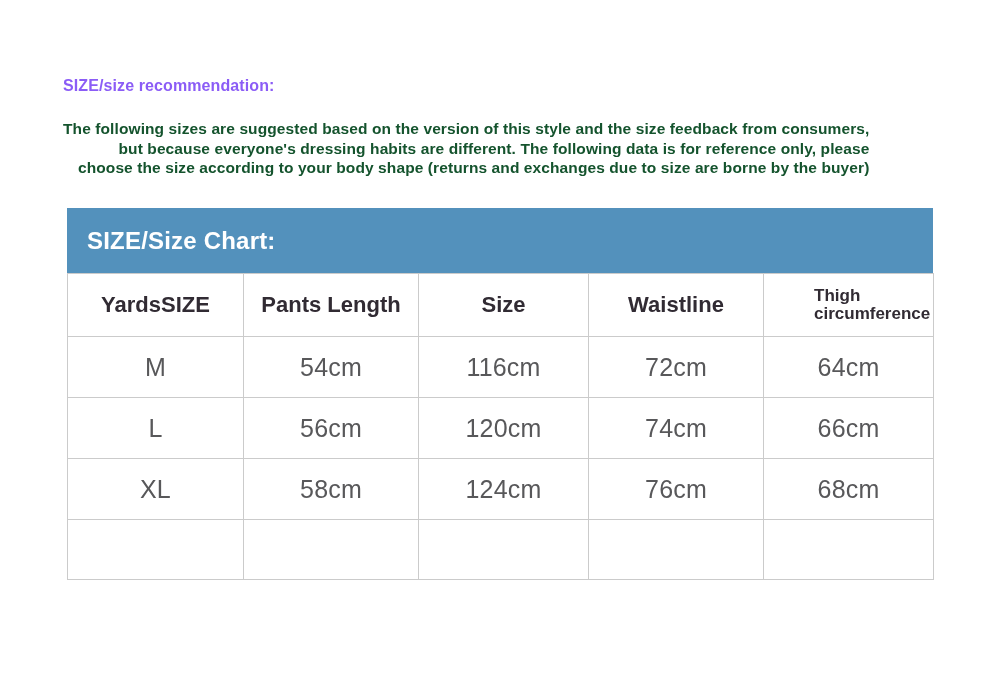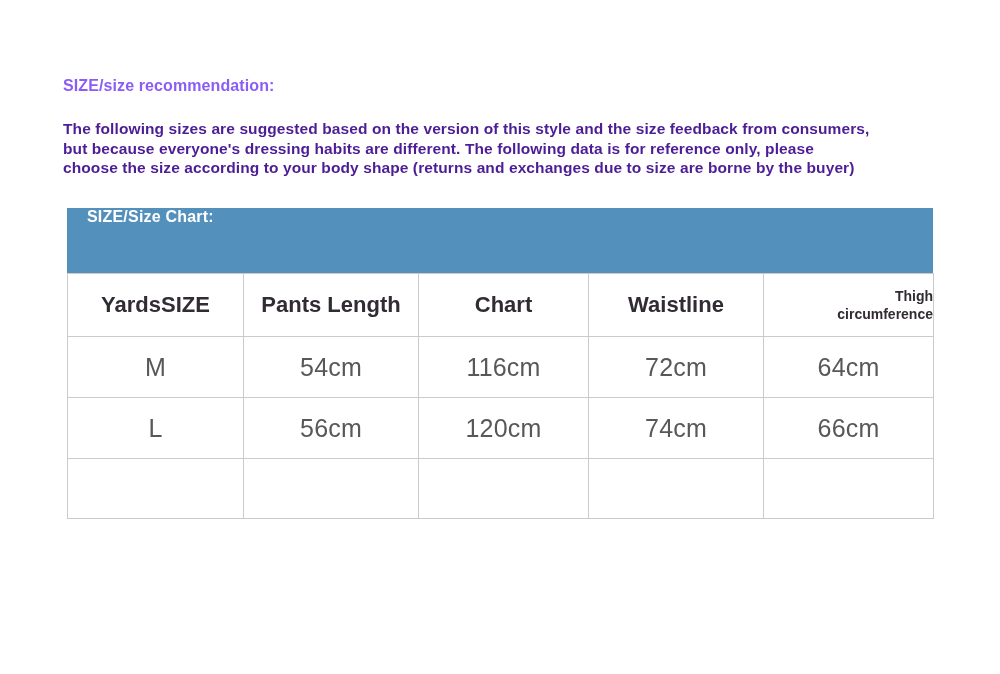--- a/index.html
+++ b/index.html
@@ -21,38 +21,39 @@
     letter-spacing: 0.1px;
   }
   .intro-paragraph {
     position: absolute;
     left: 63px;
     top: 119px;
     max-width: 936px;
     font-size: 15.5px;
     font-weight: bold;
     line-height: 19.5px;
-    color: #4c1d95;
+    color: #14532d;
     white-space: pre-line;
     letter-spacing: 0.1px;
+    text-align: right;
   }
   .size-chart {
     position: absolute;
     left: 67px;
     top: 208px;
     width: 866px;
   }
   .chart-title-bar {
     height: 65px;
     background: #5391bc;
     color: #ffffff;
-    font-size: 16px;
+    font-size: 24px;
     font-weight: bold;
     display: flex;
-    align-items: flex-start;
+    align-items: center;
     padding-left: 20px;
     letter-spacing: 0.2px;
   }
   table.size-table {
     width: 100%;
     border-collapse: collapse;
     table-layout: fixed;
     background: #ffffff;
   }
   table.size-table th,
@@ -61,22 +62,22 @@
     text-align: center;
     vertical-align: middle;
   }
   table.size-table th {
     height: 63px;
     font-size: 22px;
     font-weight: bold;
     color: #312b33;
   }
   table.size-table th.th-thigh {
-    font-size: 14px;
-    text-align: right;
+    font-size: 17px;
+    text-align: left;
     padding-left: 50px;
     line-height: 18px;
     white-space: pre-line;
   }
   table.size-table td {
     height: 61px;
     font-size: 25px;
     font-weight: 400;
     color: #58585a;
     letter-spacing: 0.2px;
@@ -105,41 +106,48 @@
       <col style="width:176px">
       <col style="width:175px">
       <col style="width:170px">
       <col style="width:175px">
       <col style="width:170px">
     </colgroup>
     <thead>
       <tr>
         <th>YardsSIZE</th>
         <th>Pants Length</th>
-        <th>Chart</th>
+        <th>Size</th>
         <th>Waistline</th>
         <th class="th-thigh">Thigh
 circumference</th>
       </tr>
     </thead>
     <tbody>
       <tr>
         <td>M</td>
         <td>54cm</td>
         <td>116cm</td>
         <td>72cm</td>
         <td>64cm</td>
       </tr>
       <tr>
         <td>L</td>
         <td>56cm</td>
         <td>120cm</td>
         <td>74cm</td>
         <td>66cm</td>
       </tr>
+      <tr>
+        <td>XL</td>
+        <td>58cm</td>
+        <td>124cm</td>
+        <td>76cm</td>
+        <td>68cm</td>
+      </tr>
       <tr class="empty-row">
         <td></td>
         <td></td>
         <td></td>
         <td></td>
         <td></td>
       </tr>
     </tbody>
   </table>
 </div>

